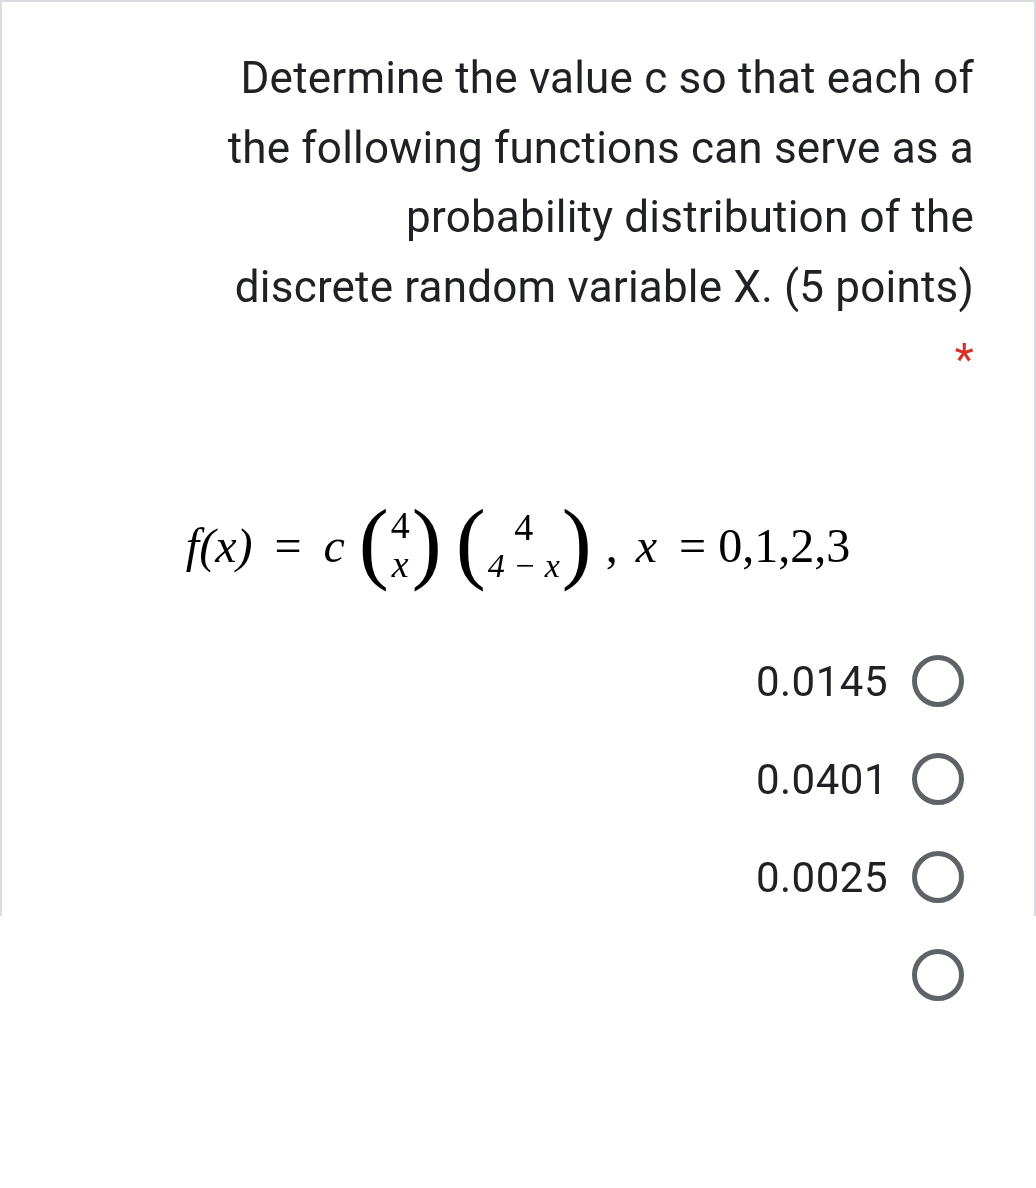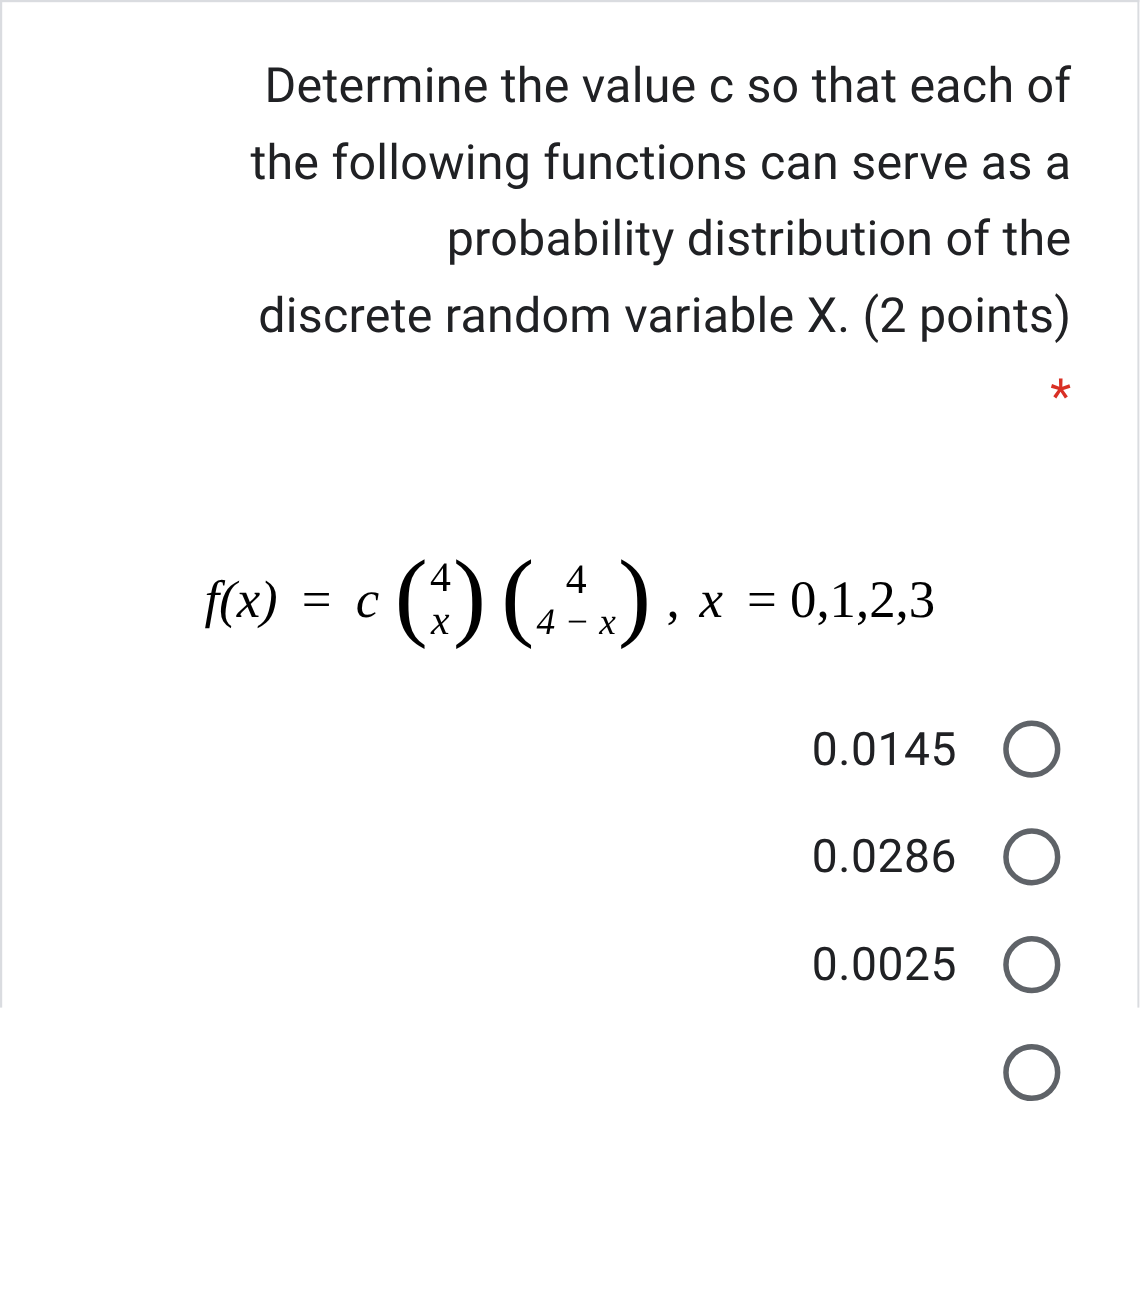--- a/index.html
+++ b/index.html
@@ -81,21 +81,21 @@
     display: flex;
     flex-direction: column;
     align-items: flex-end;
     gap: 46px;
     margin-top: 40px;
     padding-right: 10px;
   }
   .option {
     display: flex;
     align-items: center;
-    gap: 42px;
+    gap: 24px;
     cursor: pointer;
   }
   .option-label {
     font-size: 42px;
     color: #202124;
     letter-spacing: 0.5px;
   }
   .radio {
     width: 52px;
     height: 52px;
@@ -107,21 +107,21 @@
 </style>
 </head>
 <body>
 
 <div class="page">
 
   <div class="question-text">
     <span>Determine the value c so that each of</span><br>
     <span>the following functions can serve as a</span><br>
     <span>probability distribution of the</span><br>
-    <span>discrete random variable X. (2 points)</span>
+    <span>discrete random variable X. (5 points)</span>
     <span class="required">*</span>
   </div>
 
   <div class="formula-wrap">
     <div class="formula">
       <span class="fx">f(x)</span>
       <span class="eq">=</span>
       <span class="fx">c</span>
 
       <span class="binom">
@@ -147,21 +147,21 @@
       <span class="tail" style="margin-left:8px">= 0,1,2,3</span>
     </div>
   </div>
 
   <div class="options">
     <div class="option">
       <span class="option-label">0.0145</span>
       <span class="radio"></span>
     </div>
     <div class="option">
-      <span class="option-label">0.0286</span>
+      <span class="option-label">0.0401</span>
       <span class="radio"></span>
     </div>
     <div class="option">
       <span class="option-label">0.0025</span>
       <span class="radio"></span>
     </div>
     <div class="option">
       <span class="radio"></span>
     </div>
   </div>

